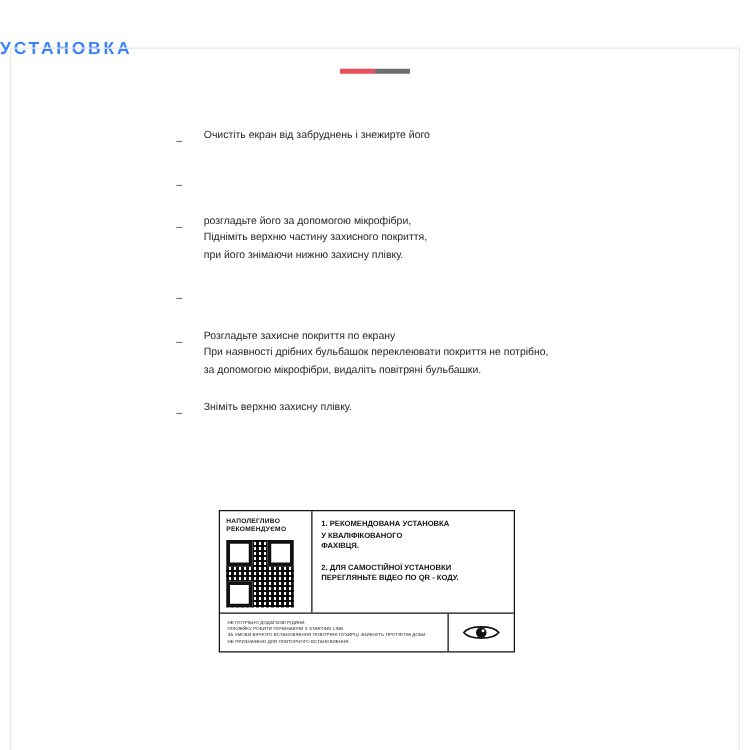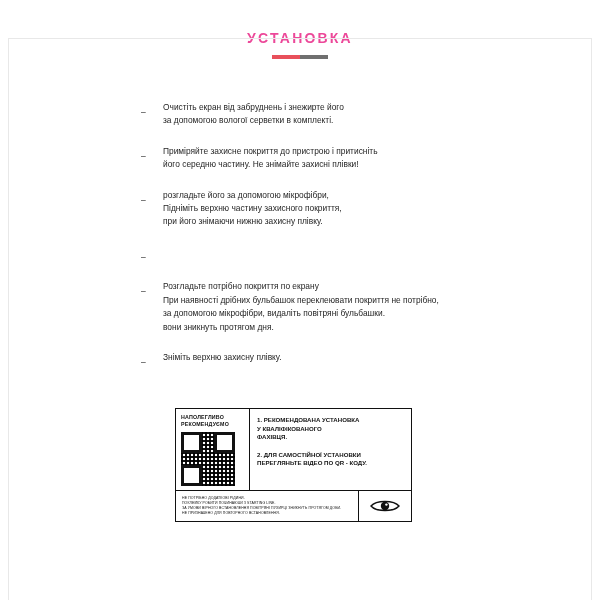--- a/index.html
+++ b/index.html
@@ -24,25 +24,24 @@
   .page-border {
     position: absolute;
     left: 8px;
     top: 8px;
     right: 8px;
     bottom: 8px;
     border: 1px solid #e8e8e8;
     pointer-events: none;
   }
   .title {
-    text-align: center;
     font-size: 14px;
     font-weight: bold;
     letter-spacing: 2.2px;
-    color: #ec4899;
+    color: #3b82f6;
     margin: 30px 0 0 0;
   }
   .divider {
     margin: 9px auto 0 auto;
     width: 56px;
     height: 4px;
     display: flex;
   }
   .divider .seg-a { flex: 1; background: #e8505b; }
   .divider .seg-b { flex: 1; background: #6f6f6f; }
@@ -186,52 +185,46 @@
   <div class="divider">
     <div class="seg-a"></div>
     <div class="seg-b"></div>
   </div>
 
   <ul class="steps">
     <li class="step">
       <div class="dash">–</div>
       <div class="lines">
         <div>Очистіть екран від забруднень і знежирте його</div>
-        <div>за допомогою вологої серветки в комплекті.</div>
-      </div>
-    </li>
-
-    <li class="step">
-      <div class="dash">–</div>
-      <div class="lines">
-        <div>Приміряйте захисне покриття до пристрою і притисніть</div>
-        <div>його середню частину. Не знімайте захисні плівки!</div>
-      </div>
+      </div>
+    </li>
+
+    <li class="step">
+      <div class="dash">–</div>
     </li>
 
     <li class="step">
       <div class="dash">–</div>
       <div class="lines">
         <div>розгладьте його за допомогою мікрофібри,</div>
         <div>Підніміть верхню частину захисного покриття,</div>
         <div>при його знімаючи нижню захисну плівку.</div>
       </div>
     </li>
 
     <li class="step">
       <div class="dash">–</div>
     </li>
 
     <li class="step">
       <div class="dash">–</div>
       <div class="lines">
-        <div>Розгладьте потрібно покриття по екрану</div>
+        <div>Розгладьте захисне покриття по екрану</div>
         <div>При наявності дрібних бульбашок переклеювати покриття не потрібно,</div>
         <div>за допомогою мікрофібри, видаліть повітряні бульбашки.</div>
-        <div>вони зникнуть протягом дня.</div>
       </div>
     </li>
 
     <li class="step">
       <div class="dash">–</div>
       <div class="lines">
         <div>Зніміть верхню захисну плівку.</div>
       </div>
     </li>
   </ul>

